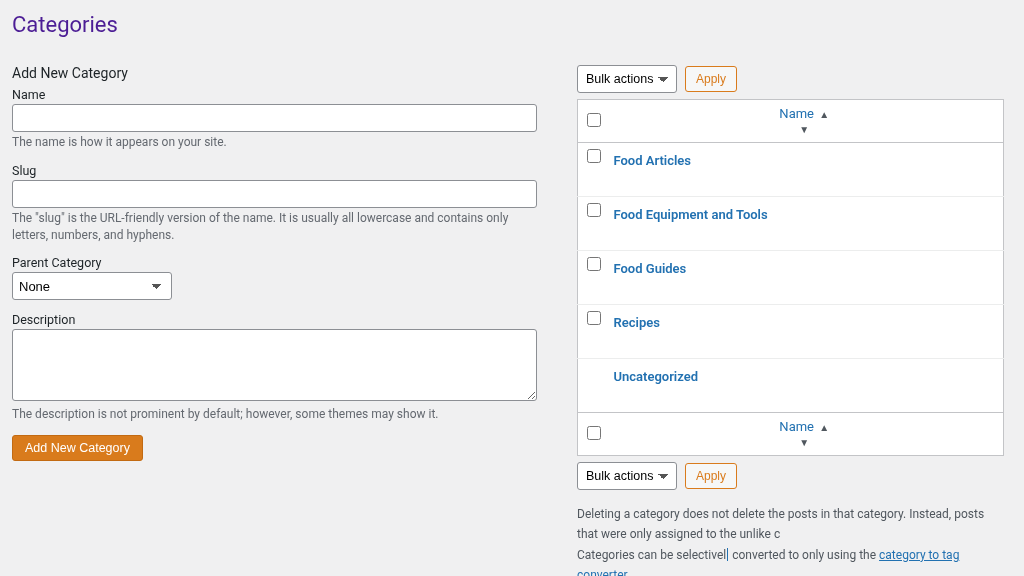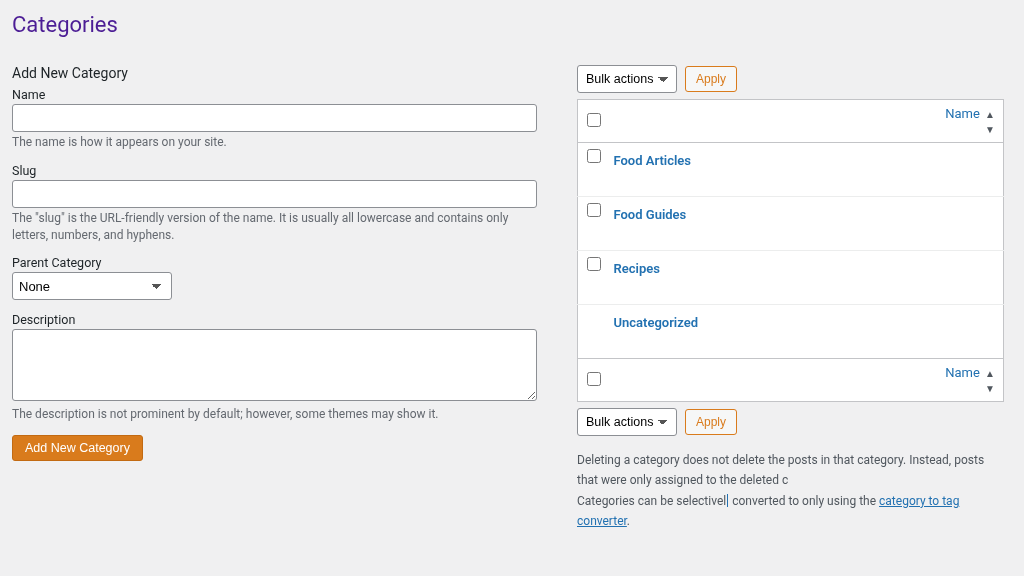--- a/index.html
+++ b/index.html
@@ -121,21 +121,21 @@
     cursor: pointer;
     height: 26px;
   }
   table.list {
     width: 100%;
     border-collapse: collapse;
     background: #fff;
     border: 1px solid #c3c4c7;
   }
   table.list thead th, table.list tfoot th {
-    text-align: right;
+    text-align: center;
     font-weight: 400;
     padding: 6px 8px;
     border-bottom: 1px solid #c3c4c7;
     font-size: 13px;
     color: #2271b1;
   }
   table.list tfoot th { border-top: 1px solid #c3c4c7; border-bottom: none; }
   table.list th.cb, table.list td.cb {
     width: 28px;
     text-align: center;
@@ -236,20 +236,24 @@
             </th>
           </tr>
         </thead>
         <tbody>
           <tr>
             <td class="cb"><input type="checkbox" style=""></td>
             <td><a class="row-title">Food Articles</a></td>
           </tr>
           <tr>
             <td class="cb"><input type="checkbox" style=""></td>
+            <td><a class="row-title">Food Equipment and Tools</a></td>
+          </tr>
+          <tr>
+            <td class="cb"><input type="checkbox" style=""></td>
             <td><a class="row-title">Food Guides</a></td>
           </tr>
           <tr>
             <td class="cb"><input type="checkbox" style=""></td>
             <td><a class="row-title">Recipes</a></td>
           </tr>
           <tr>
             <td class="cb"></td>
             <td><a class="row-title uncat">Uncategorized</a></td>
           </tr>
@@ -266,21 +270,21 @@
       </table>
 
       <div class="tablenav" style="margin-top:6px">
         <select class="bulk-select">
           <option>Bulk actions</option>
         </select>
         <button class="btn-secondary">Apply</button>
       </div>
 
       <div class="notes">
-        <div>Deleting a category does not delete the posts in that category. Instead, posts that were only assigned to the deleted c</div>
+        <div>Deleting a category does not delete the posts in that category. Instead, posts that were only assigned to the unlike c</div>
         <div>
           <span>Categories can be selectivel</span><span class="cursor"></span><span> converted to only using the </span><a href="#">category to tag converter</a><span>.</span>
         </div>
       </div>
 
     </div>
   </div>
 </div>
 
 </body></html>

